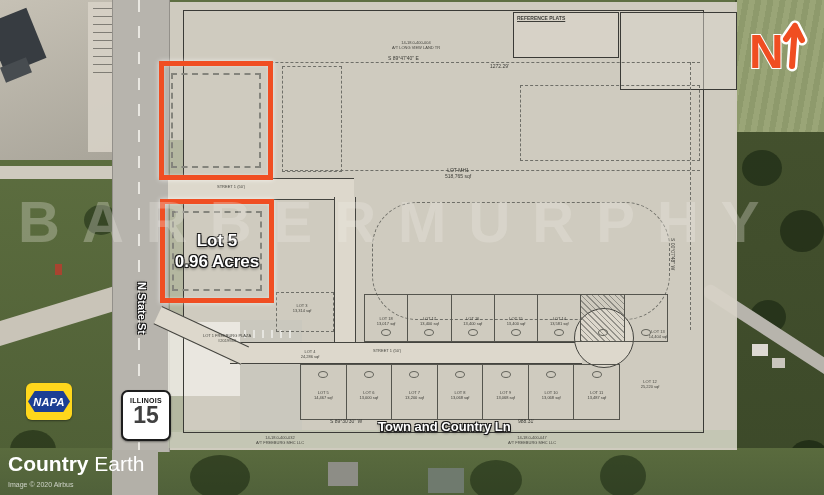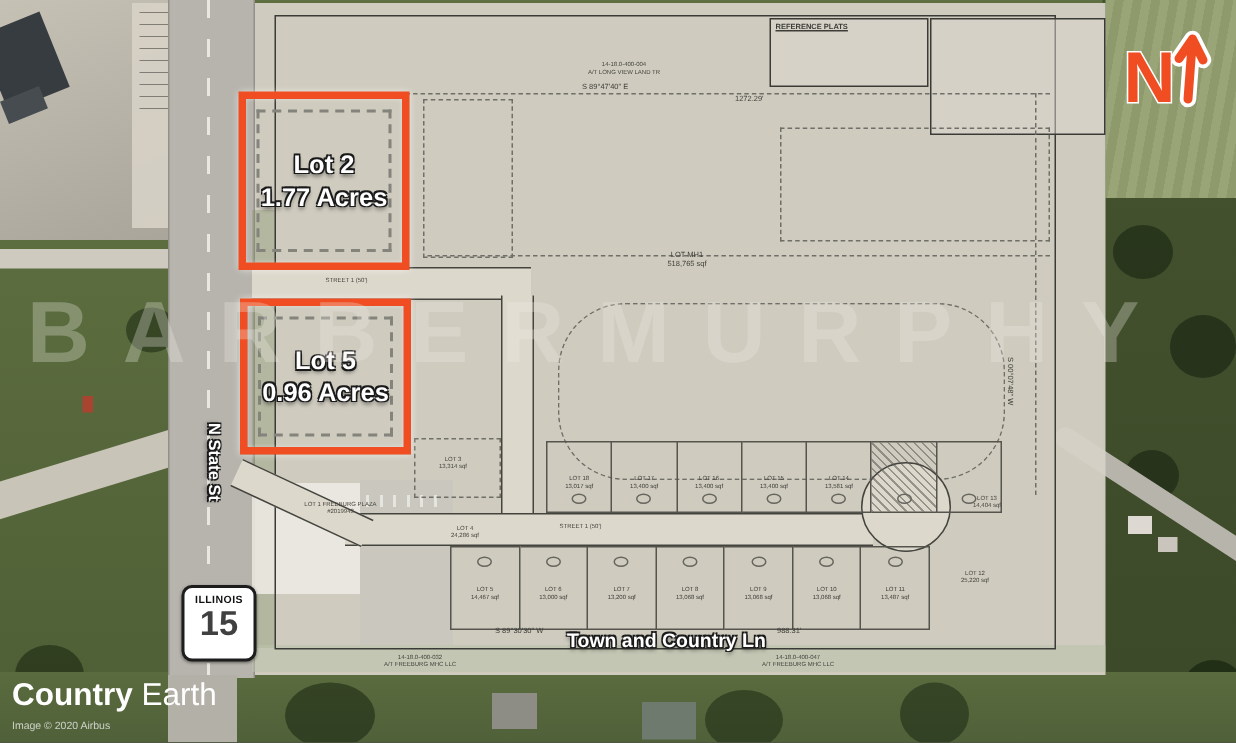--- a/index.html
+++ b/index.html
@@ -169,38 +169,41 @@
   <div class="abs tiny" style="left:676px;top:238px;transform:rotate(90deg);transform-origin:left top;">S 00°07'48" W</div>
   <div class="abs tiny4" style="left:248px;top:436px;width:64px;text-align:center;">
     <span>14-18.0-400-032</span><br><span>A/T FREEBURG MHC LLC</span></div>
   <div class="abs tiny4" style="left:500px;top:436px;width:64px;text-align:center;">
     <span>14-18.0-400-047</span><br><span>A/T FREEBURG MHC LLC</span></div>
   <div class="abs tiny4" style="left:196px;top:334px;width:62px;text-align:center;">
     <span>LOT 1 FREEBURG PLAZA</span><br><span>#2019943</span></div>
 
   <div class="abs featured" style="left:159px;top:61px;width:104px;height:109px;">
     <div class="inner"></div>
-    <div class="t outline">
-      <span>Lot 2</span><br><span>1.77 Acres</span></div>
   </div>
   <div class="abs featured" style="left:160px;top:199px;width:104px;height:94px;">
     <div class="inner"></div>
     <div class="t outline">
       <span>Lot 5</span><br><span>0.96 Acres</span></div>
   </div>
 
   <div class="abs outline" style="left:136px;top:282px;font-size:11px;writing-mode:vertical-rl;z-index:7;">N State St</div>
 
   <div class="abs outline" style="left:378px;top:419px;font-size:13px;z-index:7;">Town and Country Ln</div>
 
   <div class="abs" style="left:121px;top:390px;width:46px;height:47px;background:#fff;border:2px solid #1d1d1d;border-radius:7px;z-index:7;text-align:center;box-shadow:0 1px 2px rgba(0,0,0,.4);">
     <div style="font-size:7px;font-weight:bold;color:#111;margin-top:5px;letter-spacing:.3px;">ILLINOIS</div>
     <div style="font-size:23px;font-weight:bold;color:#404040;line-height:1;">15</div>
   </div>
 
+  <div class="abs" style="left:26px;top:383px;width:46px;height:37px;background:#FFD71C;border-radius:6px;z-index:7;display:flex;align-items:center;justify-content:center;box-shadow:0 1px 2px rgba(0,0,0,.4);">
+    <div style="width:42px;height:21px;background:#1C3F94;clip-path:polygon(0 50%,16% 0,84% 0,100% 50%,84% 100%,16% 100%);display:flex;align-items:center;justify-content:center;">
+      <span style="color:#fff;font-weight:bold;font-style:italic;font-size:11px;letter-spacing:.3px;">NAPA</span>
+    </div>
+  </div>
 
 
   <div class="abs" style="left:748px;top:14px;width:60px;height:64px;z-index:7;">
     <svg width="60" height="64" viewBox="0 0 60 64">
       <text x="1" y="54" font-family="Liberation Sans, sans-serif" font-size="48" font-weight="bold" fill="#F04E22" stroke="#fff" stroke-width="2" paint-order="stroke">N</text>
       <g>
         <path d="M44 52 L47 12 M47 12 l-9 13 M47 12 l7 14" fill="none" stroke="#fff" stroke-width="11" stroke-linecap="round" stroke-linejoin="round"></path>
         <path d="M44 52 L47 12 M47 12 l-9 13 M47 12 l7 14" fill="none" stroke="#F04E22" stroke-width="6" stroke-linecap="round" stroke-linejoin="round"></path>
       </g>
     </svg>

